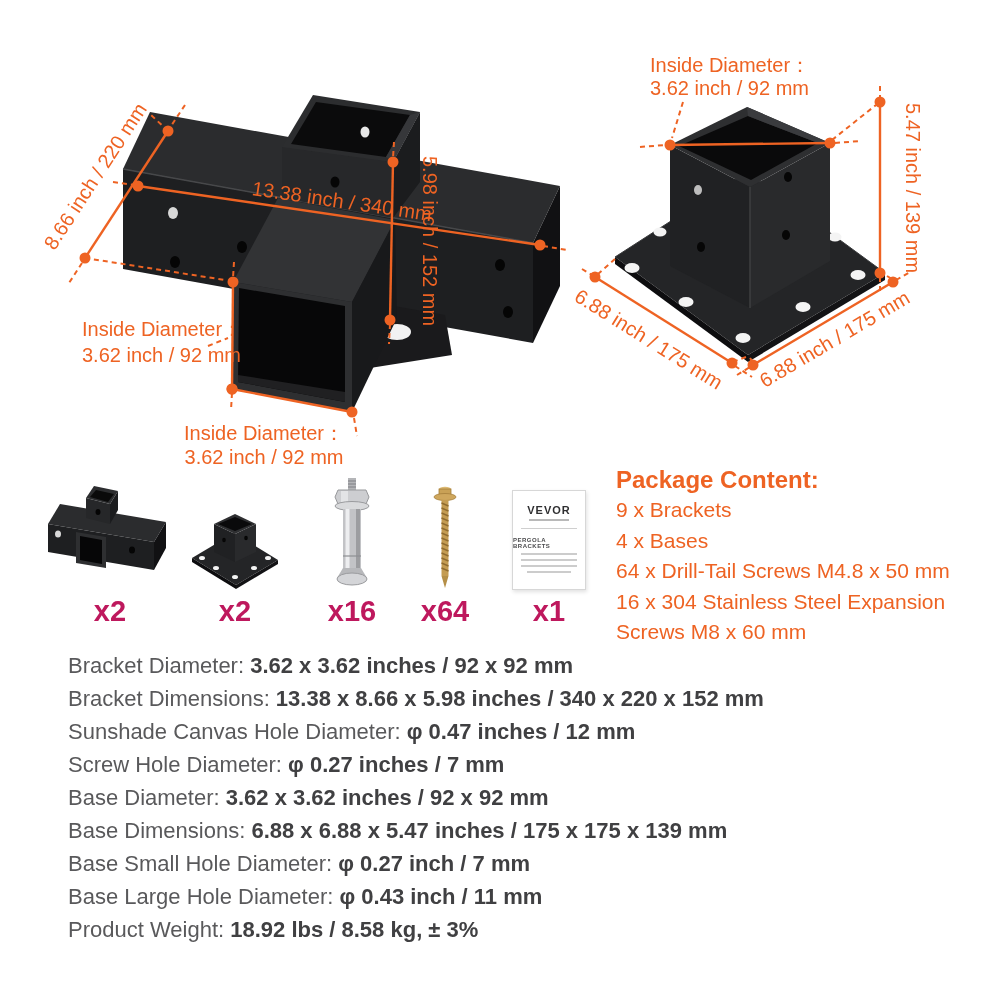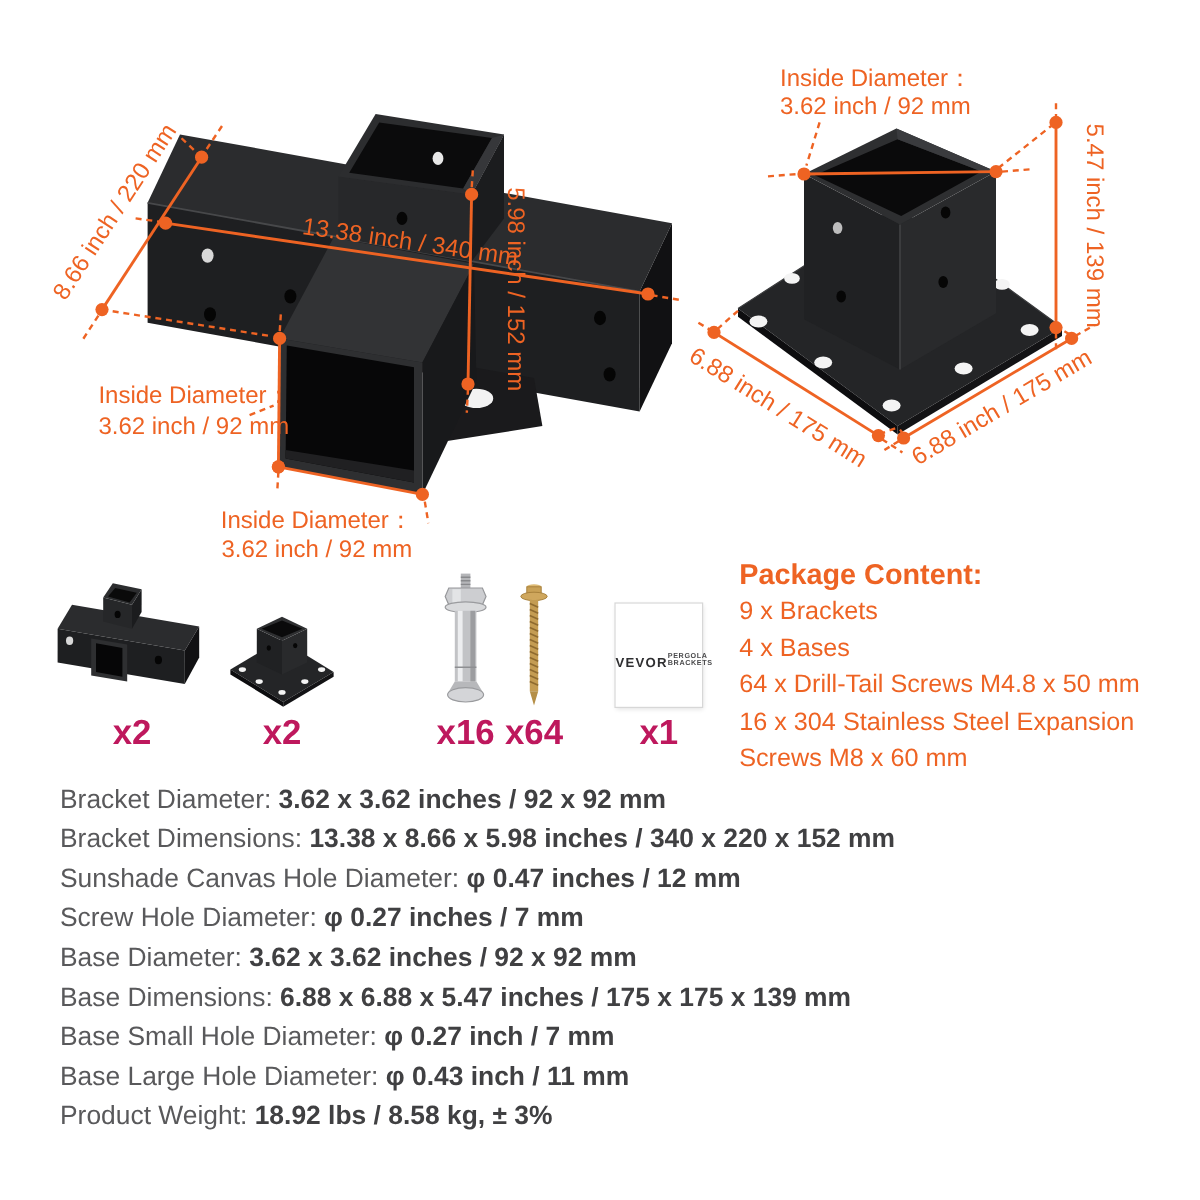--- a/index.html
+++ b/index.html
@@ -11,36 +11,36 @@
   
   .dim-line{stroke:#EE6323;stroke-width:2.4;fill:none;}
   .dim-dash{stroke:#EE6323;stroke-width:2;fill:none;stroke-dasharray:5 4;}
   .dim-dot{fill:#EE6323;}
   .dim-text{fill:#EE6323;font-size:20px;}
   .dim-text-sm{fill:#EE6323;font-size:20px;}
   
   .item{position:absolute;bottom:374px;display:flex;flex-direction:column;align-items:center;gap:7px;}
   .qty{color:#be185d;font-size:29px;font-weight:bold;line-height:1;}
   .manual-sheet{
-    width:74px;height:88px;background:#ffffff;border:1px solid #d7d7d7;
+    width:74px;height:100px;background:#ffffff;border:1px solid #d7d7d7;
     box-shadow:1px 2px 4px rgba(0,0,0,0.12);box-sizing:border-box;
-    display:flex;flex-direction:row;align-items:center;
+    display:flex;flex-direction:column;align-items:center;
   }
   .manual-brand{font-size:11px;font-weight:bold;letter-spacing:1px;color:#2f2f31;margin-top:13px;}
   .mbar{background:#b9b9b9;height:2px;width:40px;margin-top:3px;}
   .mrule{background:#cfcfcf;height:1px;width:56px;margin-top:7px;}
   .manual-title{font-size:6px;font-weight:bold;color:#4a4a4c;margin-top:8px;letter-spacing:0.5px;}
   .mline{background:#cccccc;height:2px;width:56px;margin-top:4px;}
   .mline.short{width:44px;}
   
   .pkg{position:absolute;left:616px;top:440px;width:370px;color:#EE6323;}
   .pkg-title{font-size:24px;font-weight:bold;line-height:30px;margin-top:25px;}
   .pkg-line{font-size:21px;line-height:30.5px;}
   
-  .specs{position:absolute;left:50px;top:649px;width:920px;}
+  .specs{position:absolute;left:68px;top:649px;width:920px;}
   .spec-row{font-size:22px;line-height:33px;color:#59595B;white-space:pre;}
   .spec-value{font-weight:bold;color:#404042;}
 </style>
 </head>
 <body>
 
 <svg class="abs" style="left:25px;top:30px;" width="570" height="445" viewBox="0 0 570 445">
 
   <polygon points="125,82 535,156 508,213 98,139" fill="#2B2C2E"></polygon>
   <polygon points="98,139 508,213 508,313 98,239" fill="#1E1F21"></polygon>
@@ -202,21 +202,21 @@
     <ellipse cx="28" cy="68" rx="3" ry="2" fill="#F4F4F4"></ellipse>
     <ellipse cx="47" cy="77" rx="3" ry="2" fill="#F4F4F4"></ellipse>
     <ellipse cx="66" cy="68" rx="3" ry="2" fill="#F4F4F4"></ellipse>
     <ellipse cx="80" cy="58" rx="3" ry="2" fill="#F4F4F4"></ellipse>
     <ellipse cx="36" cy="40" rx="1.8" ry="2.2" fill="#060606"></ellipse>
     <ellipse cx="58" cy="38" rx="1.8" ry="2.2" fill="#060606"></ellipse>
   </svg>
   <div class="qty">x2</div>
 </div>
 
-<div class="item" style="left:332px;width:40px;margin-left:36px;">
+<div class="item" style="left:332px;width:40px;">
   <svg width="40" height="114" viewBox="0 0 40 114">
     <rect x="16" y="2" width="8" height="12" fill="#B4B5B8"></rect>
     <line x1="16" y1="5" x2="24" y2="5" stroke="#88898C" stroke-width="1.2"></line>
     <line x1="16" y1="8" x2="24" y2="8" stroke="#88898C" stroke-width="1.2"></line>
     <line x1="16" y1="11" x2="24" y2="11" stroke="#88898C" stroke-width="1.2"></line>
     <polygon points="6,14 34,14 37,21 34,28 6,28 3,21" fill="#CDCED1" stroke="#97989B" stroke-width="1"></polygon>
     <rect x="9" y="15" width="7" height="12" fill="#E3E4E6"></rect>
     <ellipse cx="20" cy="30" rx="17" ry="4.5" fill="#D9DADC" stroke="#9A9B9E" stroke-width="1"></ellipse>
     <rect x="11" y="33" width="18" height="59" fill="#C2C3C6"></rect>
     <rect x="13.5" y="33" width="4" height="59" fill="#EDEEF0"></rect>

